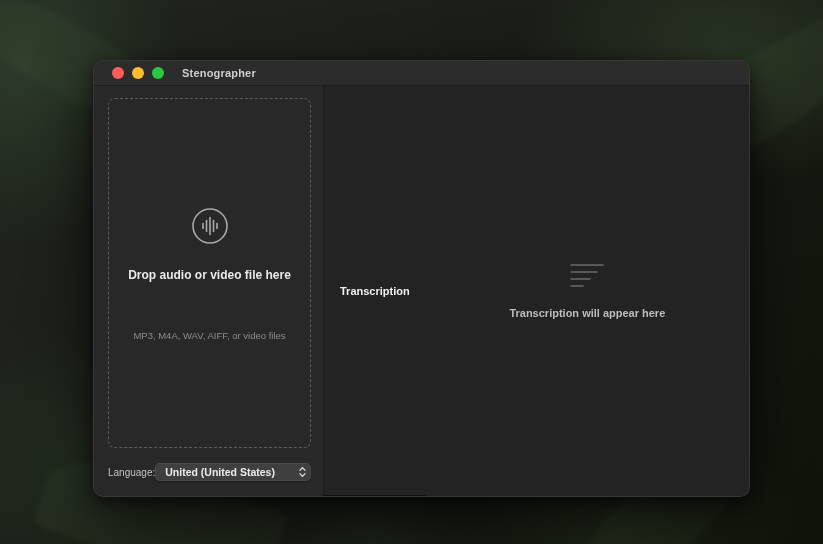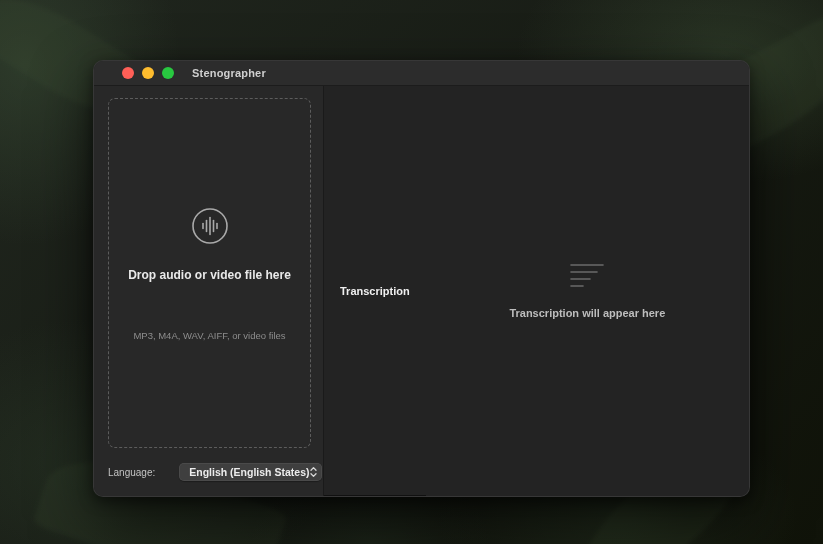--- a/index.html
+++ b/index.html
@@ -27,21 +27,21 @@
   .app-window {
     position: absolute; left: 93px; top: 60px; width: 657px; height: 437px;
     background: #262626; border-radius: 10px;
     border: 1px solid rgba(255,255,255,.08);
     box-shadow: 0 25px 60px rgba(0,0,0,.65), 0 4px 14px rgba(0,0,0,.5);
     display: flex; flex-direction: column; overflow: hidden;
   }
 
   .titlebar {
     height: 25px; flex: 0 0 25px; display: flex; align-items: center;
-    background: #2c2c2c; padding-left: 28px; position: relative;
+    background: #2c2c2c; padding-left: 18px; position: relative;
     border-bottom: 1px solid #1c1c1c;
   }
   .traffic { display: flex; gap: 8px; align-items: center; }
   .traffic span { width: 12px; height: 12px; border-radius: 50%; display: block; }
   .tl-close { background: #ff5f57; }
   .tl-min   { background: #febc2e; }
   .tl-zoom  { background: #28c840; }
   .win-title {
     margin-left: 18px; font-size: 11px; font-weight: 700; color: #cfcfcf;
     letter-spacing: .2px;
@@ -58,21 +58,21 @@
     flex: 1; margin: 12px 12px 10px 14px;
     border: 1px dashed #5c5c5c; border-radius: 7px;
     display: flex; flex-direction: column; align-items: center; justify-content: center;
     text-align: center; padding: 10px; cursor: default;
   }
   .dz-icon { margin-bottom: 18px; }
   .dz-title { font-size: 12px; font-weight: 700; color: #e9e9e9; margin-bottom: 25px; }
   .dz-sub { font-size: 9.5px; color: #8d8d8d; margin-top: 23px; }
 
   .language-row {
-    flex: 0 0 38px; display: flex; align-items: center; gap: 24px;
+    flex: 0 0 38px; display: flex; align-items: center; gap: 0;
     padding: 0 12px 10px 14px;
   }
   .lang-label { font-size: 10px; color: #c3c3c3; white-space: nowrap; }
   .lang-select {
     flex: 1; height: 18px; background: #3f3f3f; border-radius: 5px;
     display: flex; align-items: center; padding: 0 4px 0 10px;
     box-shadow: inset 0 0 0 0.5px rgba(255,255,255,.12), 0 1px 1px rgba(0,0,0,.3);
     cursor: default;
   }
   .lang-value { flex: 1; font-size: 10.5px; font-weight: 600; color: #ececec; white-space: nowrap; overflow: hidden; }
@@ -127,21 +127,21 @@
             <line x1="27" y1="17.5" x2="27" y2="22.5" stroke="#a9a9a9" stroke-width="1.6" stroke-linecap="round"></line>
           </svg>
         </div>
         <div class="dz-title">Drop audio or video file here</div>
         <div class="dz-sub">MP3, M4A, WAV, AIFF, or video files</div>
       </div>
 
       <div class="language-row">
         <span class="lang-label">Language:</span>
         <div class="lang-select">
-          <span class="lang-value">English (English States)</span>
+          <span class="lang-value">United (United States)</span>
           <span class="lang-chevrons">
             <svg width="9" height="12" viewBox="0 0 9 12" fill="none">
               <path d="M2 4.2 L4.5 1.6 L7 4.2" stroke="#d8d8d8" stroke-width="1.3" stroke-linecap="round" stroke-linejoin="round"></path>
               <path d="M2 7.8 L4.5 10.4 L7 7.8" stroke="#d8d8d8" stroke-width="1.3" stroke-linecap="round" stroke-linejoin="round"></path>
             </svg>
           </span>
         </div>
       </div>
     </div>
 

